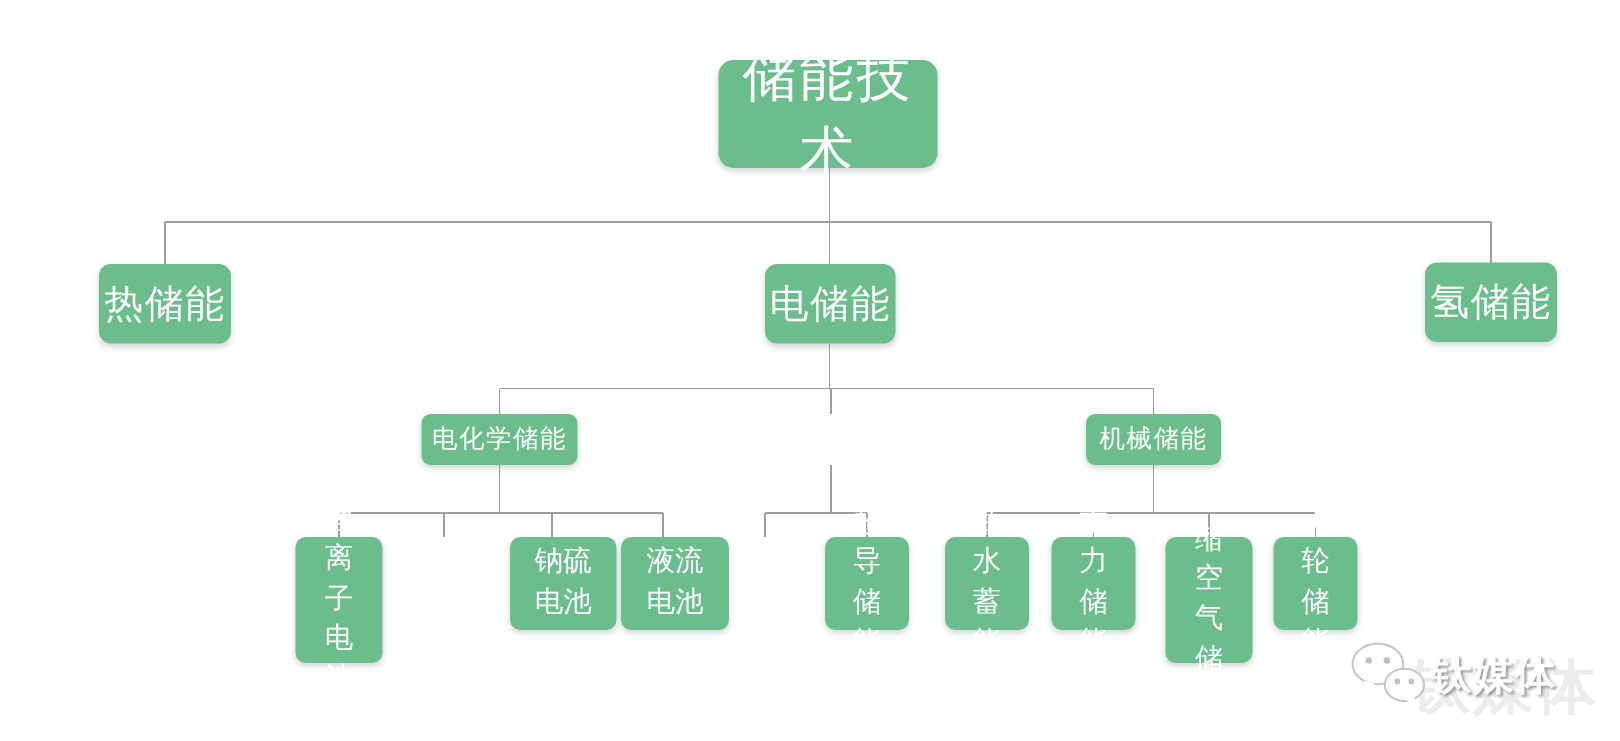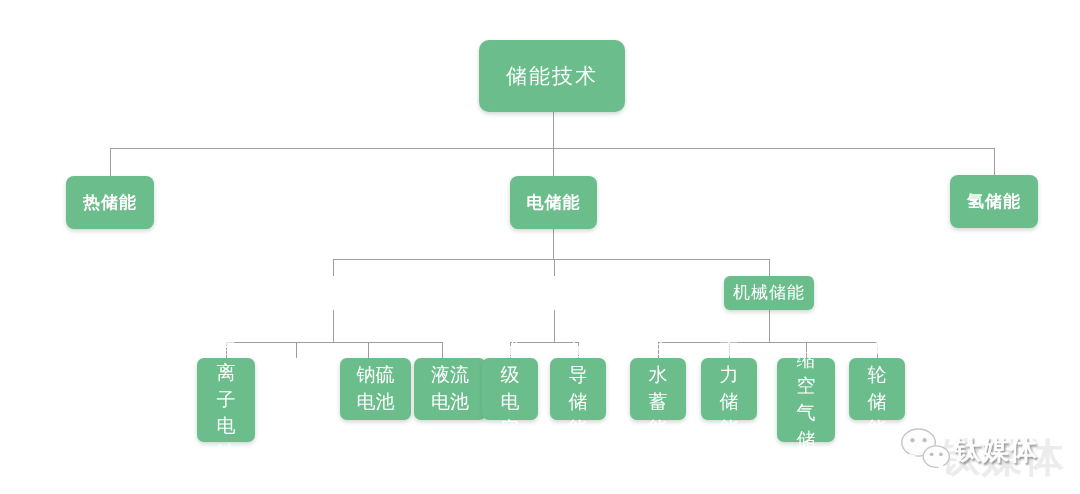--- a/index.html
+++ b/index.html
@@ -11,22 +11,22 @@
   .stage { position:absolute; left:0; top:0; width:1080px; height:494px; }
   svg.connectors { position:absolute; left:0; top:0; width:1080px; height:494px; }
   .node {
     position:absolute; box-sizing:border-box;
     background:var(--node-bg,#6cbd8c); color:var(--node-text,#ffffff);
     display:flex; align-items:center; justify-content:center;
     text-align:center; word-break:break-all; line-height:1.4;
     border-radius:8px;
     box-shadow:0 2px 4px rgba(80,110,90,0.28);
   }
-  .root { font-size:21px; letter-spacing:2px; border-radius:10px; }
-  .lv2  { font-size:17px; letter-spacing:1px;font-weight:bold; }
+  .root { font-size:36px; letter-spacing:2px; border-radius:10px; }
+  .lv2  { font-size:26px; letter-spacing:1px; }
   .lv3  { font-size:17px; letter-spacing:1px; border-radius:6px; }
   .lv4  { font-size:19px; border-radius:7px; padding:6px 11px; }
   .watermark { position:absolute; left:898px; top:420px; width:178px; height:68px; }
   .wm-ghost {
     position:absolute; left:42px; top:10px; font-size:40px; font-weight:bold;
     color:rgba(185,185,185,0.28); letter-spacing:2px; white-space:nowrap;
   }
   .wm-main {
     position:absolute; left:56px; top:12px; font-size:27px; font-weight:bold;
     color:#fdfdfd; letter-spacing:1px; white-space:nowrap;
@@ -47,27 +47,27 @@
       M554 310 V342 M510 342 H578 M510 342 V358 M578 342 V358
       M769 310 V342 M658 342 H877 M658 342 V358 M729 342 V358 M806 342 V358 M877 342 V358"></path>
   </svg>
 
   <div class="node root" style="left:479px;top:40px;width:146px;height:72px">储能技术</div>
 
   <div class="node lv2" style="left:66px;top:176px;width:88px;height:53px">热储能</div>
   <div class="node lv2" style="left:950px;top:175px;width:88px;height:53px">氢储能</div>
   <div class="node lv2" style="left:510px;top:176px;width:87px;height:53px">电储能</div>
 
+  <div class="node lv3" style="left:281px;top:276px;width:104px;height:34px">电化学储能</div>
   <div class="node lv3" style="left:724px;top:276px;width:90px;height:34px">机械储能</div>
 
   <div class="node lv4" style="left:197px;top:358px;width:58px;height:84px">锂离子电池</div>
   <div class="node lv4" style="left:340px;top:358px;width:71px;height:62px">钠硫电池</div>
   <div class="node lv4" style="left:414px;top:358px;width:72px;height:62px">液流电池</div>
 
-  <div class="node lv4" style="left:482px;top:358px;width:56px;height:62px">超级电容</div>
   <div class="node lv4" style="left:550px;top:358px;width:56px;height:62px">超导储能</div>
 
   <div class="node lv4" style="left:630px;top:358px;width:56px;height:62px">抽水蓄能</div>
   <div class="node lv4" style="left:701px;top:358px;width:56px;height:62px">重力储能</div>
   <div class="node lv4" style="left:777px;top:358px;width:58px;height:84px">压缩空气储能</div>
   <div class="node lv4" style="left:849px;top:358px;width:56px;height:62px">飞轮储能</div>
 
   <div class="watermark">
     <span class="wm-ghost">钛媒体</span>
     <span class="wm-icon">

